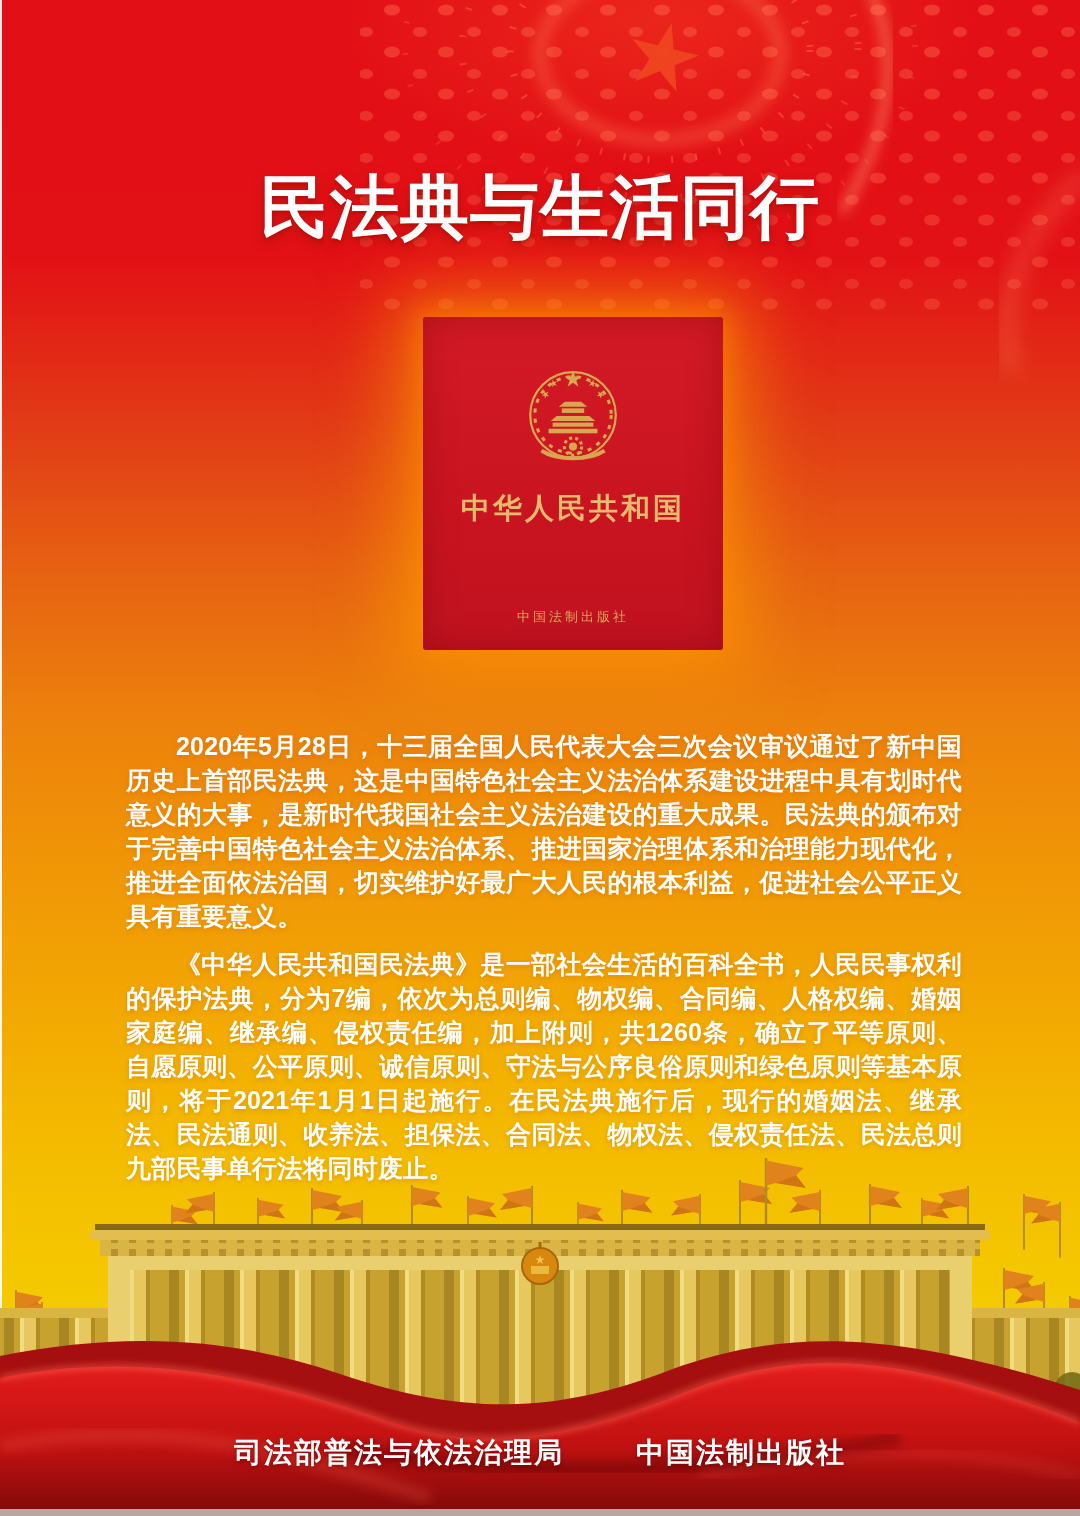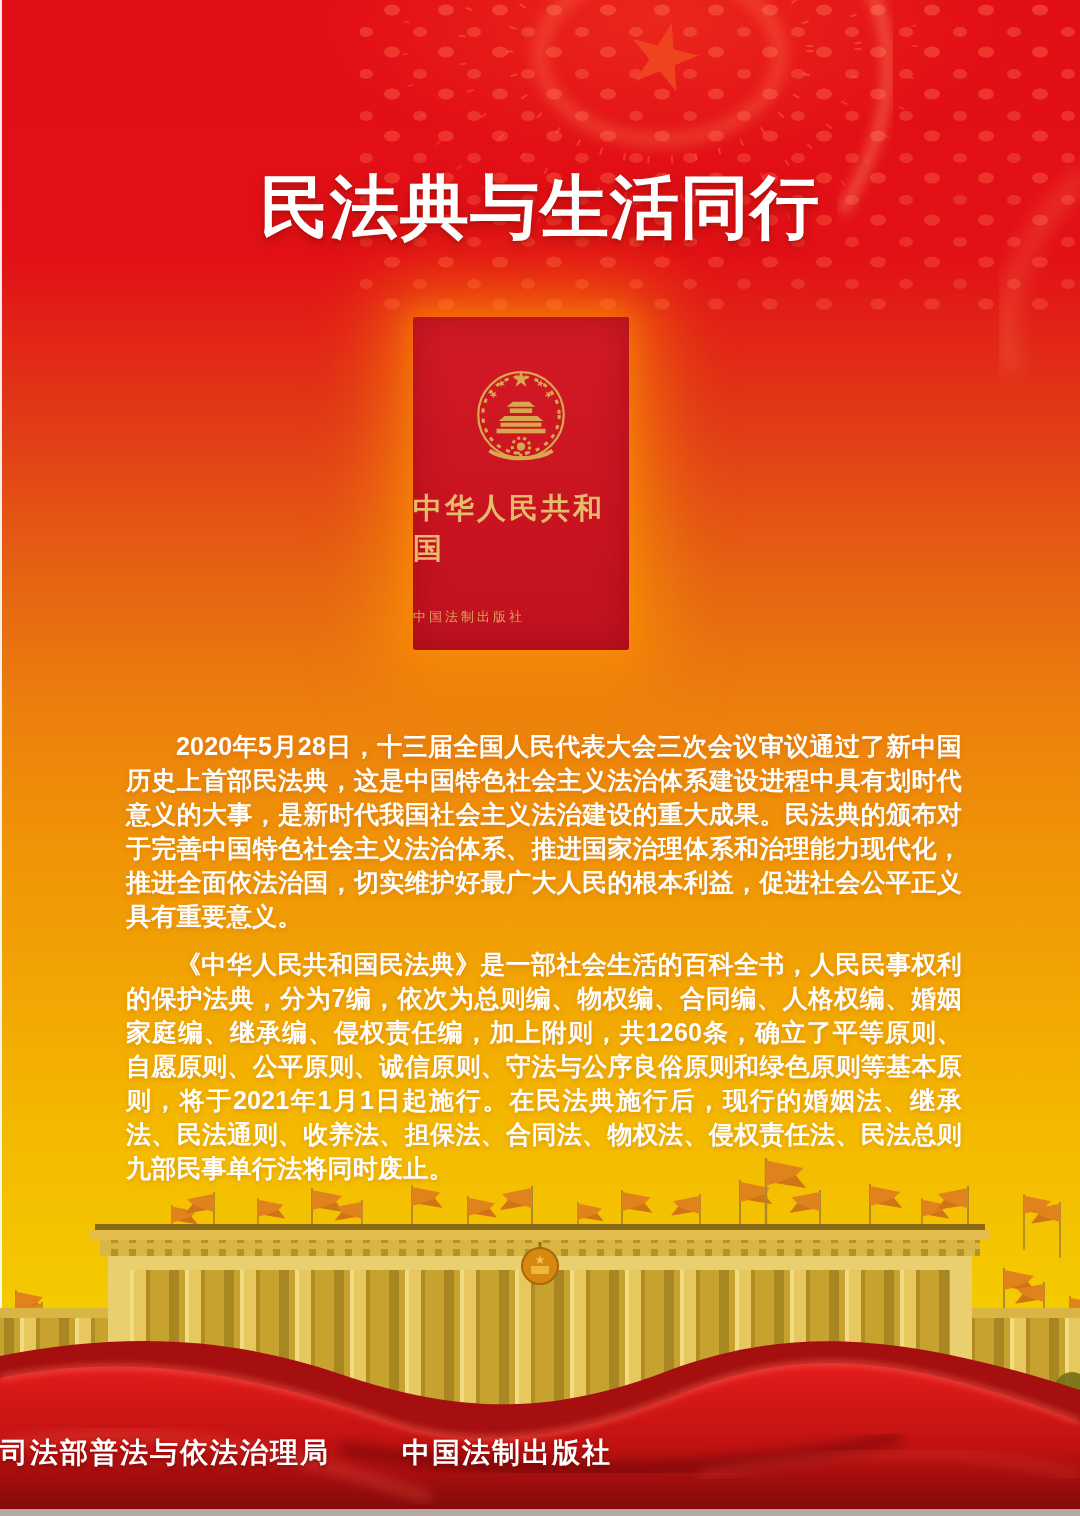--- a/index.html
+++ b/index.html
@@ -14,43 +14,43 @@
   .poster *{box-sizing:border-box;}
   svg{display:block;}
   .dome{position:absolute;left:0;top:0;}
   .left-sliver{position:absolute;left:0;top:0;width:2px;height:1330px;background:rgba(255,255,255,.9);}
   .title{
     position:absolute;left:0;top:170px;width:100%;text-align:center;
     font-size:69px;font-weight:900;color:#ffffff;letter-spacing:1px;line-height:1.1;
     text-shadow:0 5px 12px rgba(150,15,0,.5),0 2px 3px rgba(120,10,0,.35);
   }
   .book{
-    position:absolute;left:413px;top:317px;width:216px;height:333px;
+    position:absolute;left:423px;top:317px;width:300px;height:333px;
     background:linear-gradient(180deg,#d21a25 0%,#c91420 60%,#c01220 100%);
     border-radius:3px;
     box-shadow:0 0 70px 28px rgba(255,165,0,.55),0 0 22px 8px rgba(255,120,0,.4),inset 0 0 34px rgba(110,0,5,.35);
-    color:#e7ba6e;
+    text-align:center;color:#e7ba6e;
     font-family:"Liberation Serif",serif;
   }
   .book .emblem{margin:42px auto 0 auto;}
   .bt1{margin-top:18px;font-size:29px;font-weight:700;letter-spacing:3px;color:#e7ba6e;}
   .bt2{margin-top:10px;font-size:33px;font-weight:700;letter-spacing:16px;padding-left:16px;color:#e7ba6e;}
   .pub{position:absolute;left:0;bottom:24px;width:100%;font-size:13px;letter-spacing:3px;color:#daa75c;}
   .bodytext{
     position:absolute;left:126px;top:729px;width:836px;
     color:#ffffff;font-weight:700;font-size:25px;line-height:34px;letter-spacing:.2px;
     text-align:justify;text-shadow:0 2px 5px rgba(190,90,0,.35);
   }
   .bodytext p{margin:0;text-indent:2em;}
   .bodytext p + p{margin-top:14px;}
   .building{position:absolute;left:0;top:1150px;}
   .ribbon{position:absolute;left:0;top:1326px;}
   .footer{
     position:absolute;left:0;top:1434px;width:100%;
-    display:flex;justify-content:flex-start;gap:72px;
+    display:flex;justify-content:center;gap:72px;
     color:#ffffff;font-family:"Liberation Serif",serif;font-weight:700;font-size:28px;letter-spacing:2px;
     text-shadow:0 2px 4px rgba(90,0,0,.55);
   }
   .bottom-strip{position:absolute;left:0;bottom:0;width:100%;height:7px;background:#b3a8a2;}
 </style>
 </head>
 <body>
 
 <div class="poster">
 

